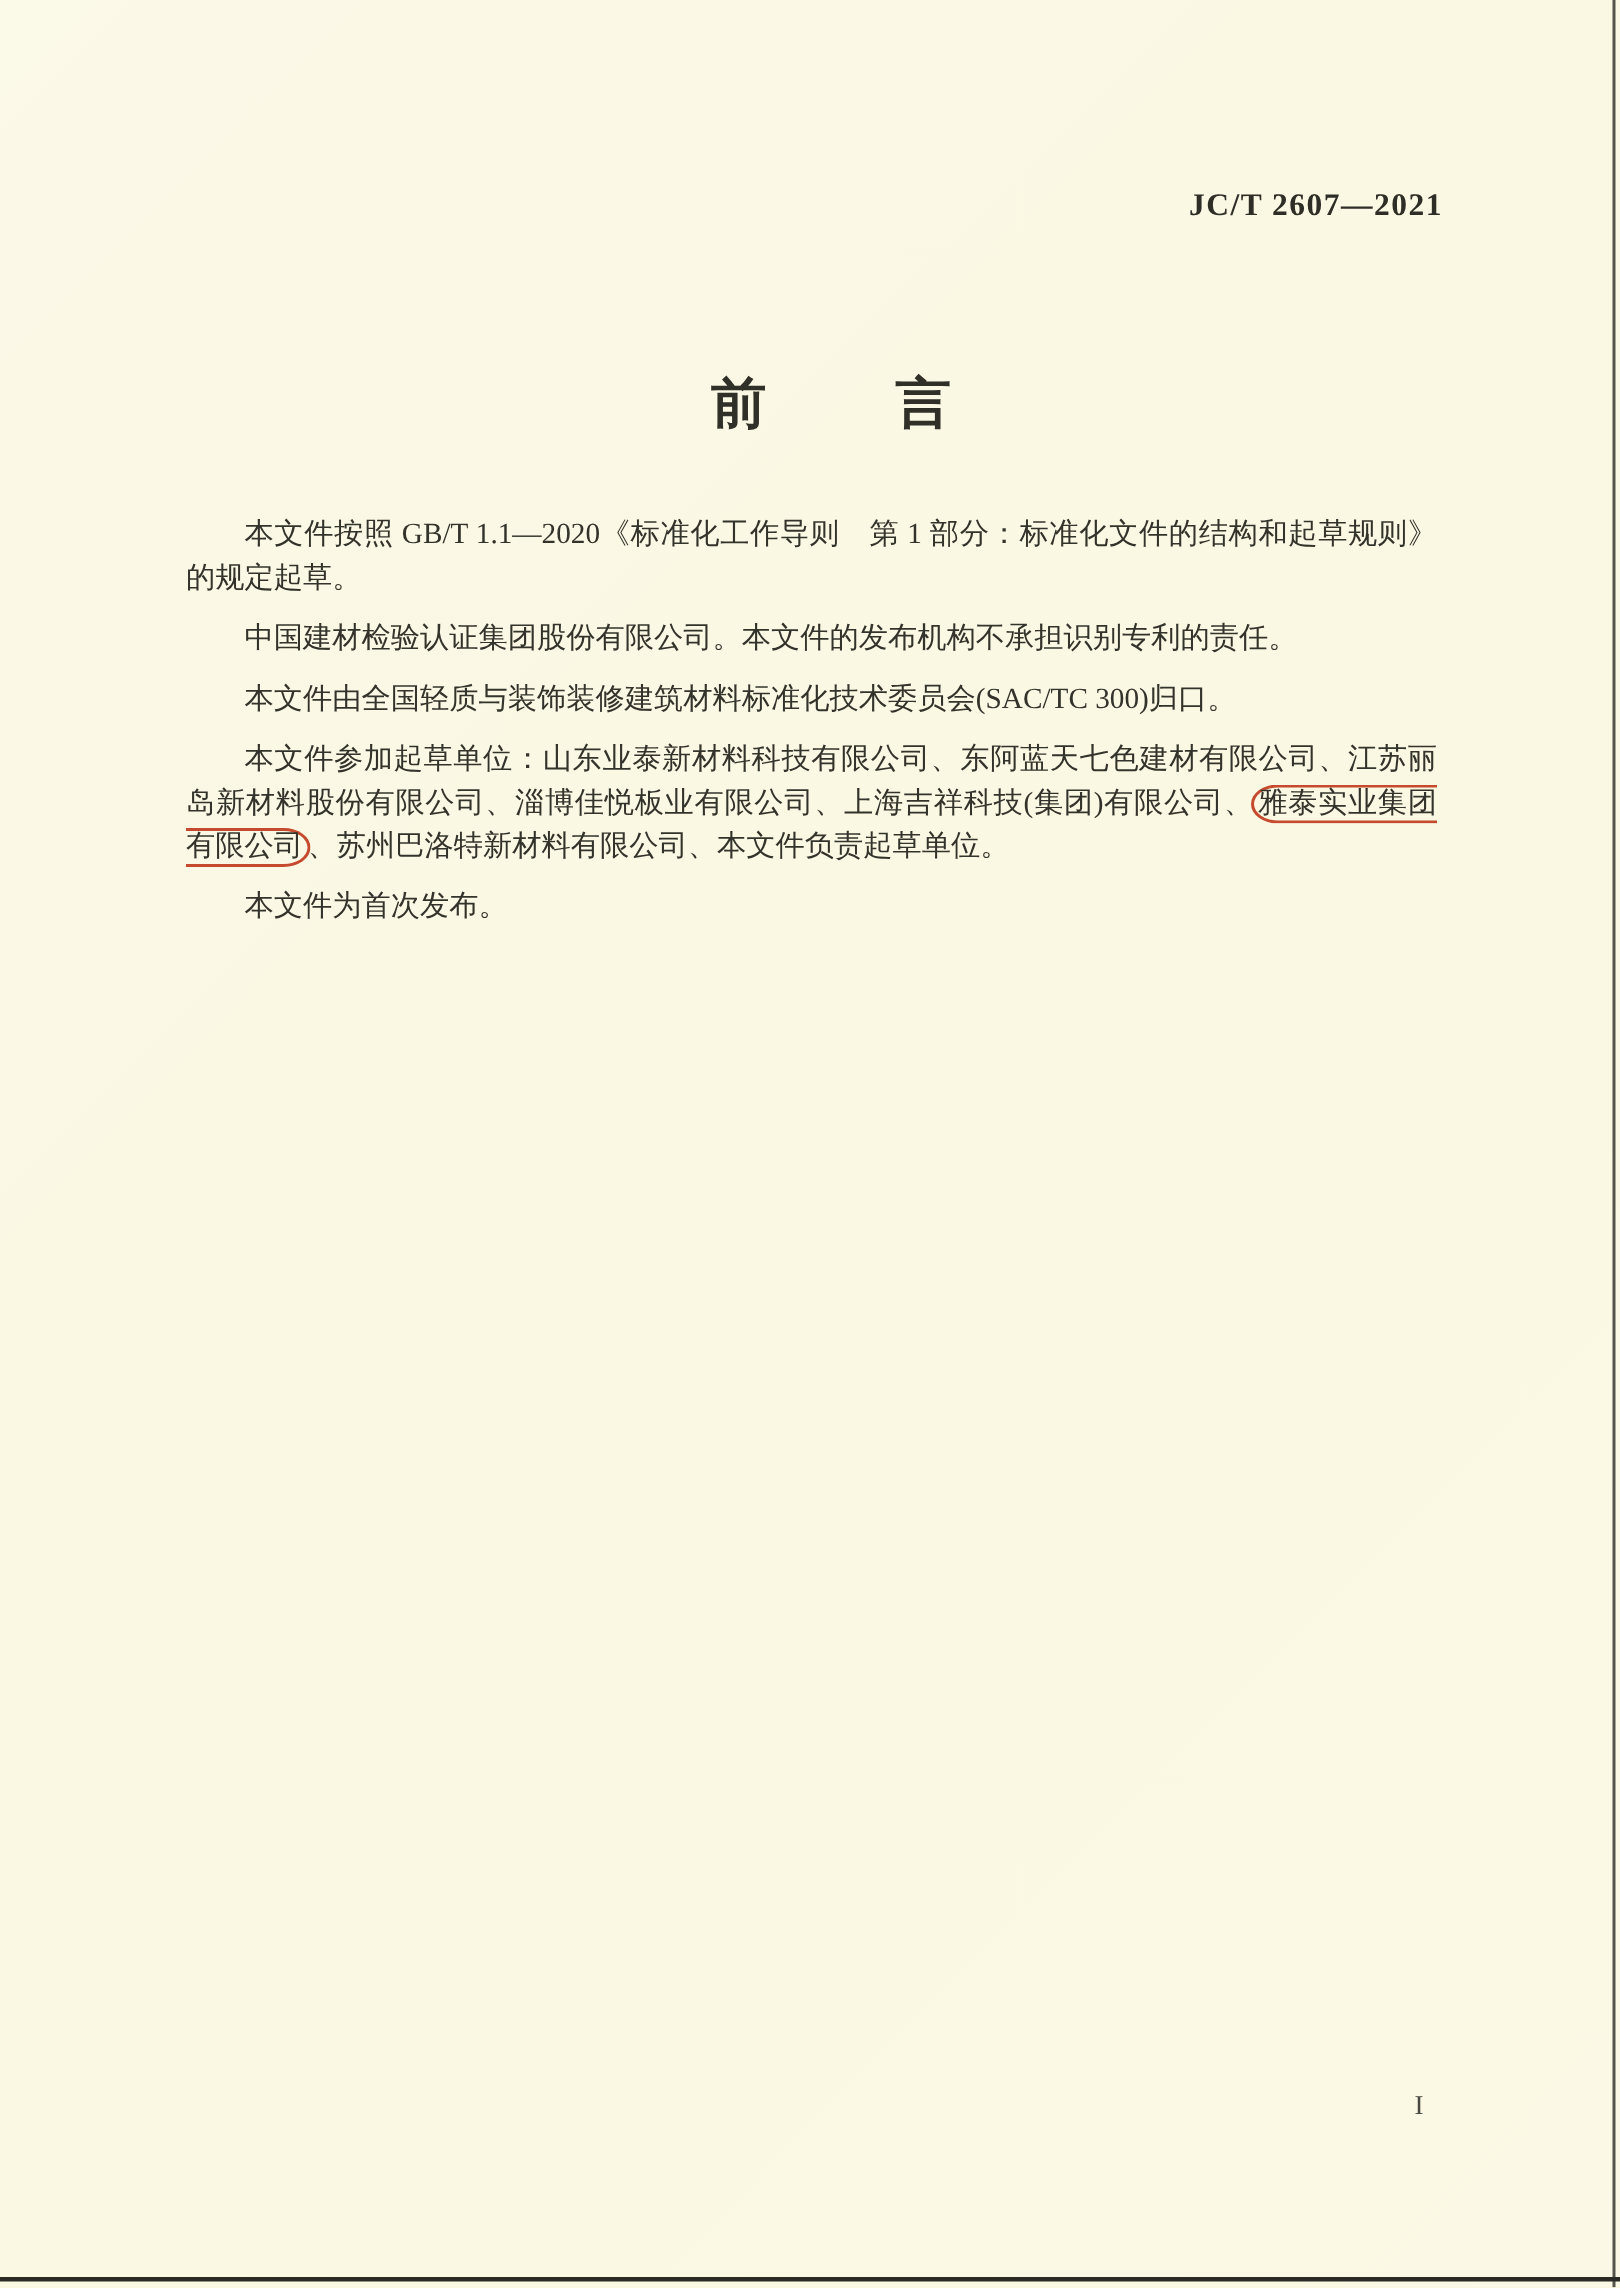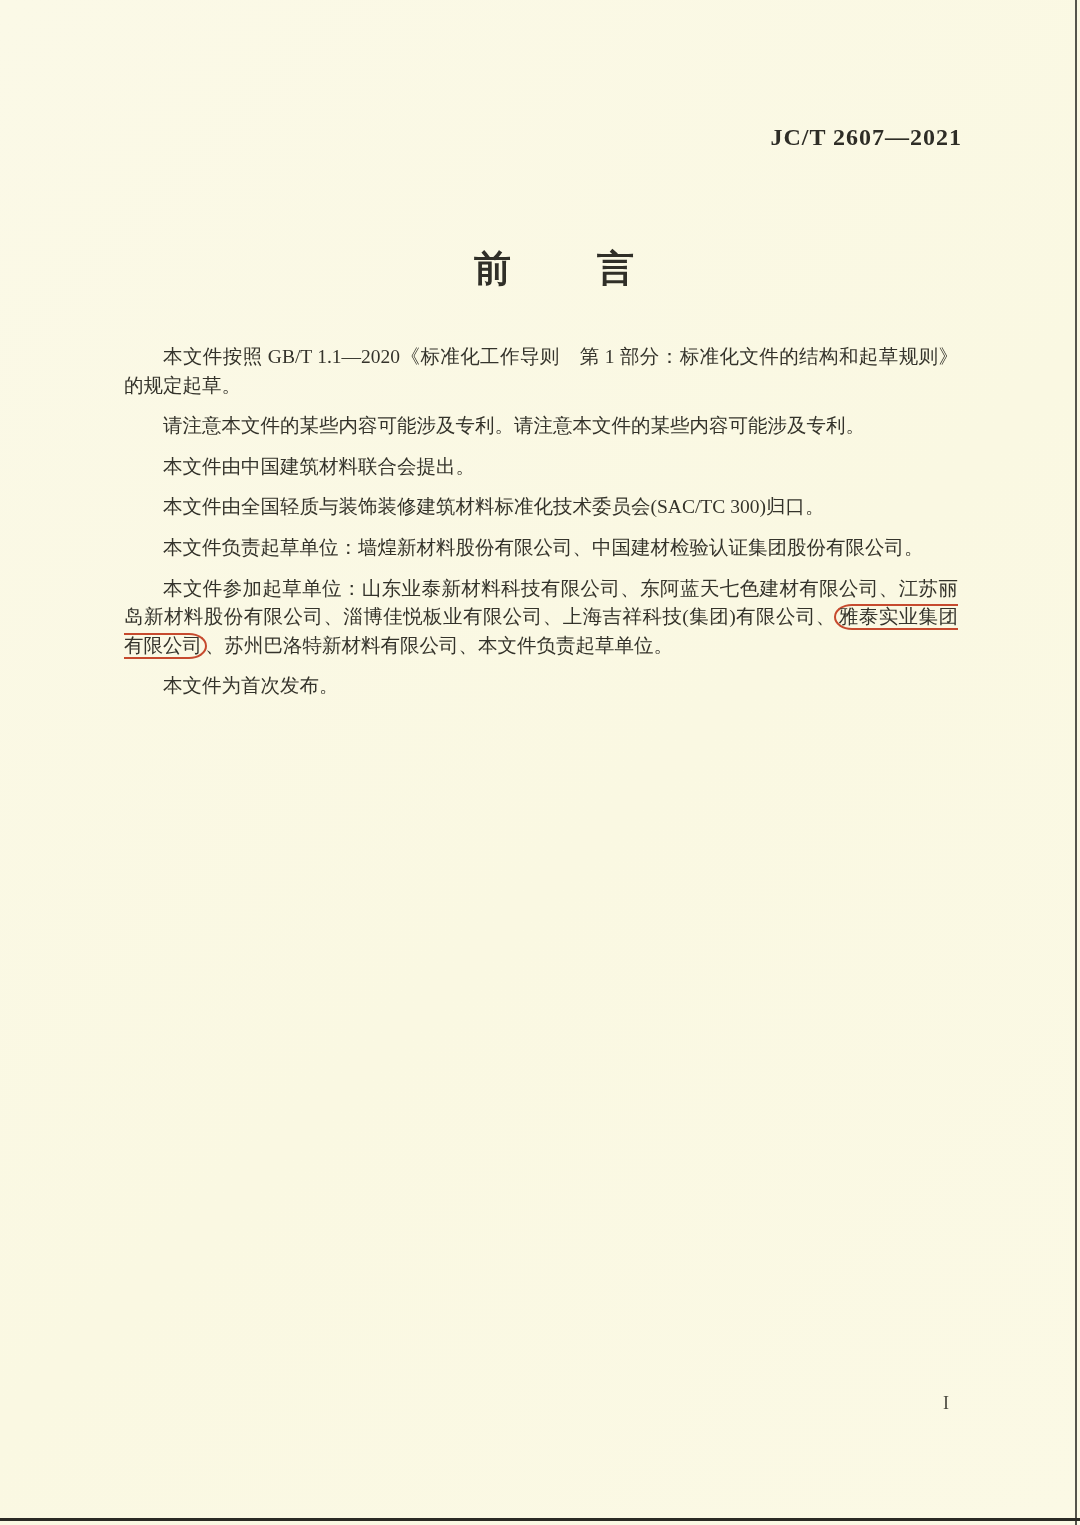--- a/index.html
+++ b/index.html
@@ -13,21 +13,21 @@
     height: 1525px;
     background: linear-gradient(135deg, #FBF9E7 0%, #FAF8E2 55%, #FBF9E5 100%);
     overflow: hidden;
     font-family: "Liberation Serif", "DejaVu Serif", serif;
     color: #34332B;
   }
   .doc-number {
     position: absolute;
     top: 124px;
     right: 118px;
-    font-size: 24px;
+    font-size: 21px;
     font-weight: bold;
     letter-spacing: 1px;
     color: #2E2D26;
   }
   .title {
     position: absolute;
     top: 228px;
     left: 0;
     width: 100%;
     margin: 16px;
@@ -84,24 +84,22 @@
 <body>
 
 <div class="page">
 
   <div class="doc-number">JC/T 2607—2021</div>
 
   <h1 class="title">前　　言</h1>
 
   <div class="body-text">
       <p><span>本文件按照 GB/T 1.1—2020《标准化工作导则　第 1 部分：标准化文件的结构和起草规则》的规定起草。</span></p>
-      <p><span>请注意本文件的某些内容可能涉及专利。请注意本文件的某些内容可能涉及专利。</span></p>
-      <p><span>本文件由中国建筑材料联合会提出。</span></p>
+      <p><span>中国建材检验认证集团股份有限公司。本文件的发布机构不承担识别专利的责任。</span></p>
       <p><span>本文件由全国轻质与装饰装修建筑材料标准化技术委员会(SAC/TC 300)归口。</span></p>
-      <p><span>本文件负责起草单位：墙煌新材料股份有限公司、中国建材检验认证集团股份有限公司。</span></p>
       <p><span>本文件参加起草单位：山东业泰新材料科技有限公司、东阿蓝天七色建材有限公司、江苏丽岛新材料股份有限公司、淄博佳悦板业有限公司、上海吉祥科技(集团)有限公司、</span><span class="red-circle">雅泰实业集团有限公司</span><span>、苏州巴洛特新材料有限公司、本文件负责起草单位。</span></p>
       <p><span>本文件为首次发布。</span></p>
     </div>
 
   <div class="page-number">I</div>
 
   <div class="scan-edge-right"></div>
   <div class="scan-edge-bottom"></div>
 
 </div>

